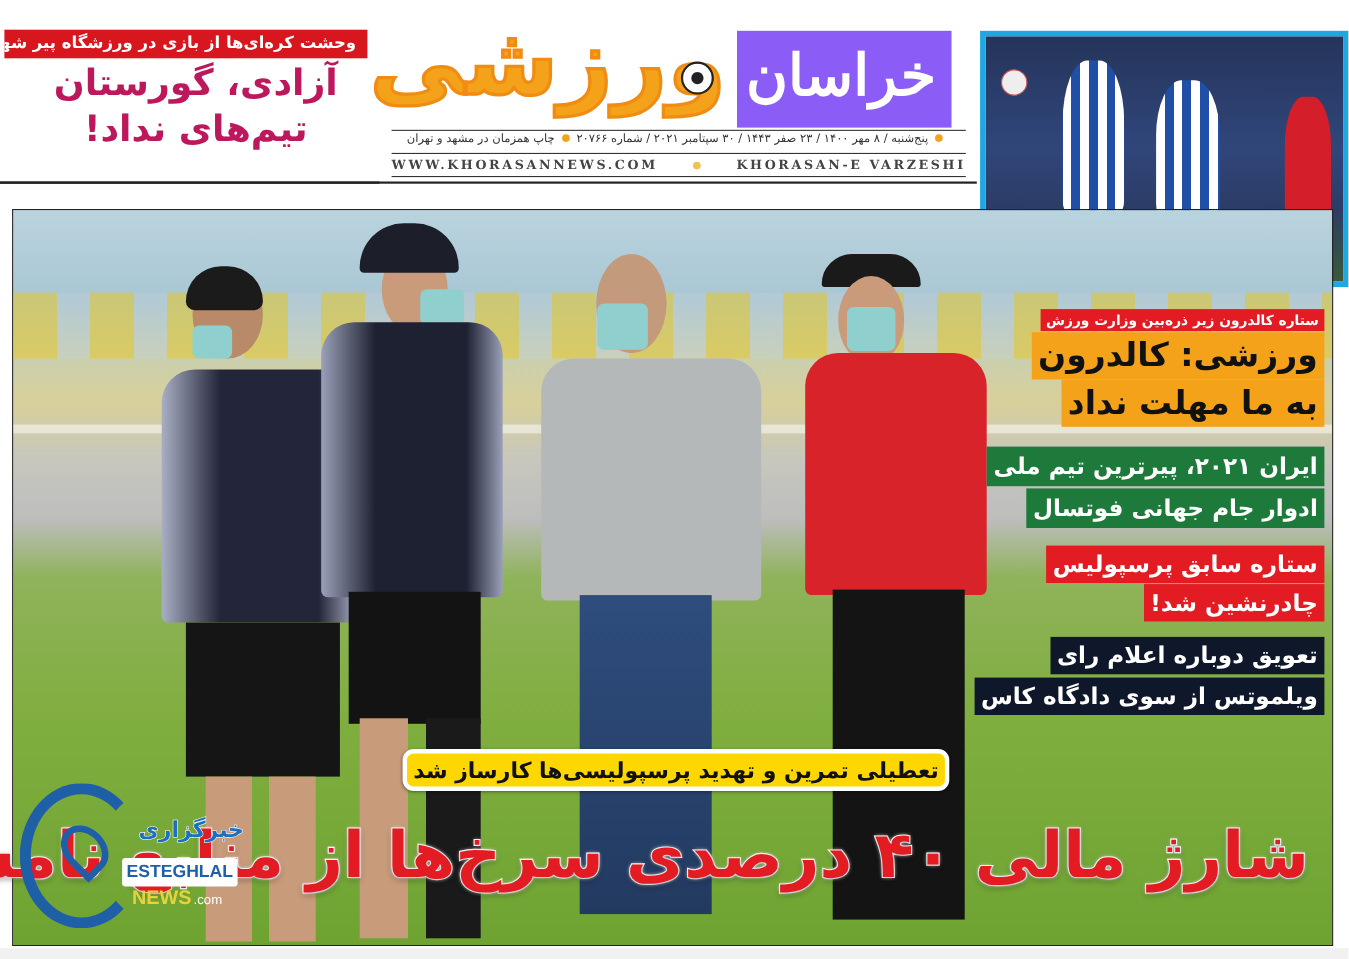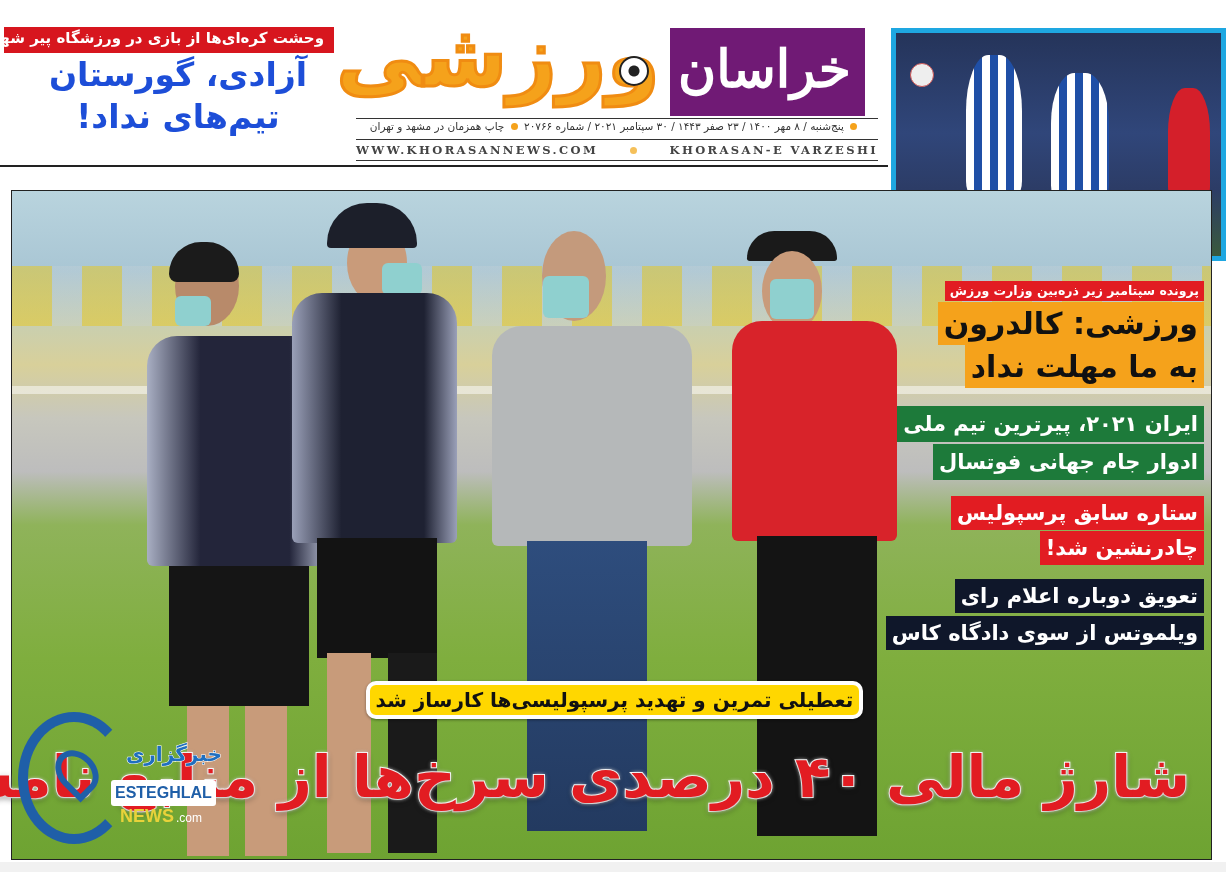--- a/index.html
+++ b/index.html
@@ -8,29 +8,29 @@
 
   
   .teaser { position: absolute; left: 0; top: 0; width: 340px; height: 168px; }
   .teaser-kicker {
     position: absolute; left: 4px; top: 27px; width: 330px; height: 26px;
     background: #d7161e; color: #fff; font-weight: bold; font-size: 15px;
     direction: rtl; text-align: right; padding: 2px 10px 0 0; white-space: nowrap; overflow: hidden;
   }
   .teaser-title {
     position: absolute; left: 20px; top: 54px; width: 316px;
-    direction: rtl; text-align: center; color: #1d4ed8; font-weight: bold;
+    direction: rtl; text-align: center; color: #be185d; font-weight: bold;
     font-size: 33px; line-height: 42px;
   }
   .teaser-rule { position: absolute; left: 0; top: 165px; width: 345px; height: 2px; background: #222; }
 
   
   .masthead { position: absolute; left: 352px; top: 0; width: 532px; height: 170px; }
   .logo-red {
-    position: absolute; left: 318px; top: 28px; width: 195px; height: 88px; background: #701a75;
+    position: absolute; left: 318px; top: 28px; width: 195px; height: 88px; background: #8b5cf6;
   }
   .logo-red-text {
     position: absolute; right: 14px; top: 6px; color: #fff; direction: rtl;
     font-family: "DejaVu Serif", serif; font-size: 52px; font-weight: bold; line-height: 70px;
   }
   .logo-orange-text {
     position: absolute; left: 8px; top: 0px; width: 300px; color: #f5a21b; direction: rtl;
     text-align: center; font-size: 86px; font-weight: bold; line-height: 112px;
     -webkit-text-stroke: 3px #f08c12;
   }
@@ -205,21 +205,21 @@
 
   <div class="person" style="left:720px;top:40px;width:170px;height:620px;">
     <div style="position:absolute;left:15px;top:0;width:90px;height:30px;background:#1a1a1a;border-radius:40px 40px 4px 4px;"></div>
     <div class="head" style="left:30px;top:20px;width:60px;height:80px;"></div>
     <div class="mask" style="left:38px;top:48px;width:44px;height:40px;"></div>
     <div class="torso" style="left:0;top:90px;width:165px;height:220px;background:#d8232a;"></div>
     <div class="legs" style="left:25px;top:305px;width:120px;height:300px;background:#141414;"></div>
   </div>
 </section>
 
-<div class="side-kicker">پرونده سپتامبر زیر ذره‌بین وزارت ورزش</div>
+<div class="side-kicker">ستاره کالدرون زیر ذره‌بین وزارت ورزش</div>
 
 <div class="side-block sb-orange" style="top:302px;">ورزشی: کالدرون</div>
 <div class="side-block sb-orange" style="top:345px;">به ما مهلت نداد</div>
 
 <div class="side-block sb-green" style="top:406px;">ایران ۲۰۲۱، پیرترین تیم ملی</div>
 <div class="side-block sb-green" style="top:444px;">ادوار جام جهانی فوتسال</div>
 
 <div class="side-block sb-red" style="top:496px;">ستاره سابق پرسپولیس</div>
 <div class="side-block sb-red" style="top:531px;">چادرنشین شد!</div>
 

